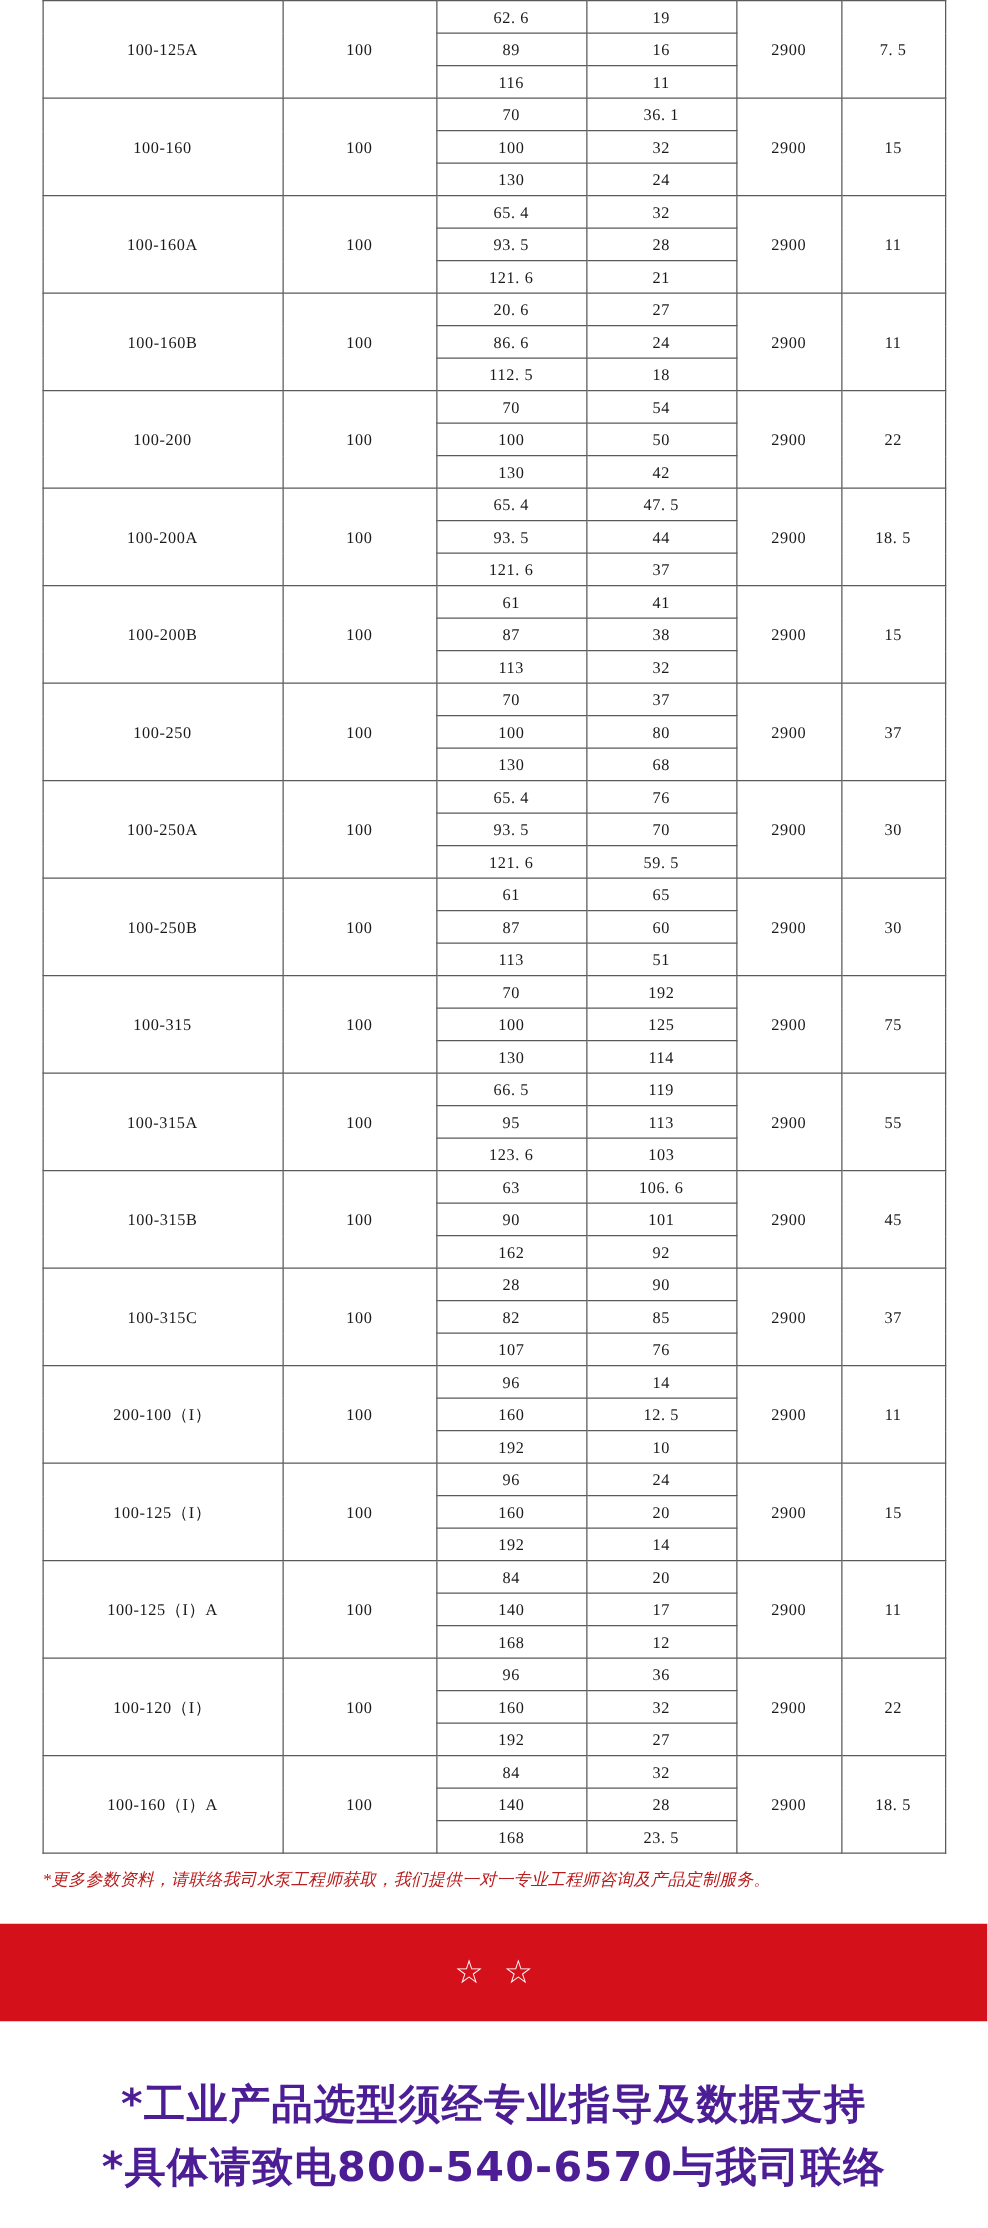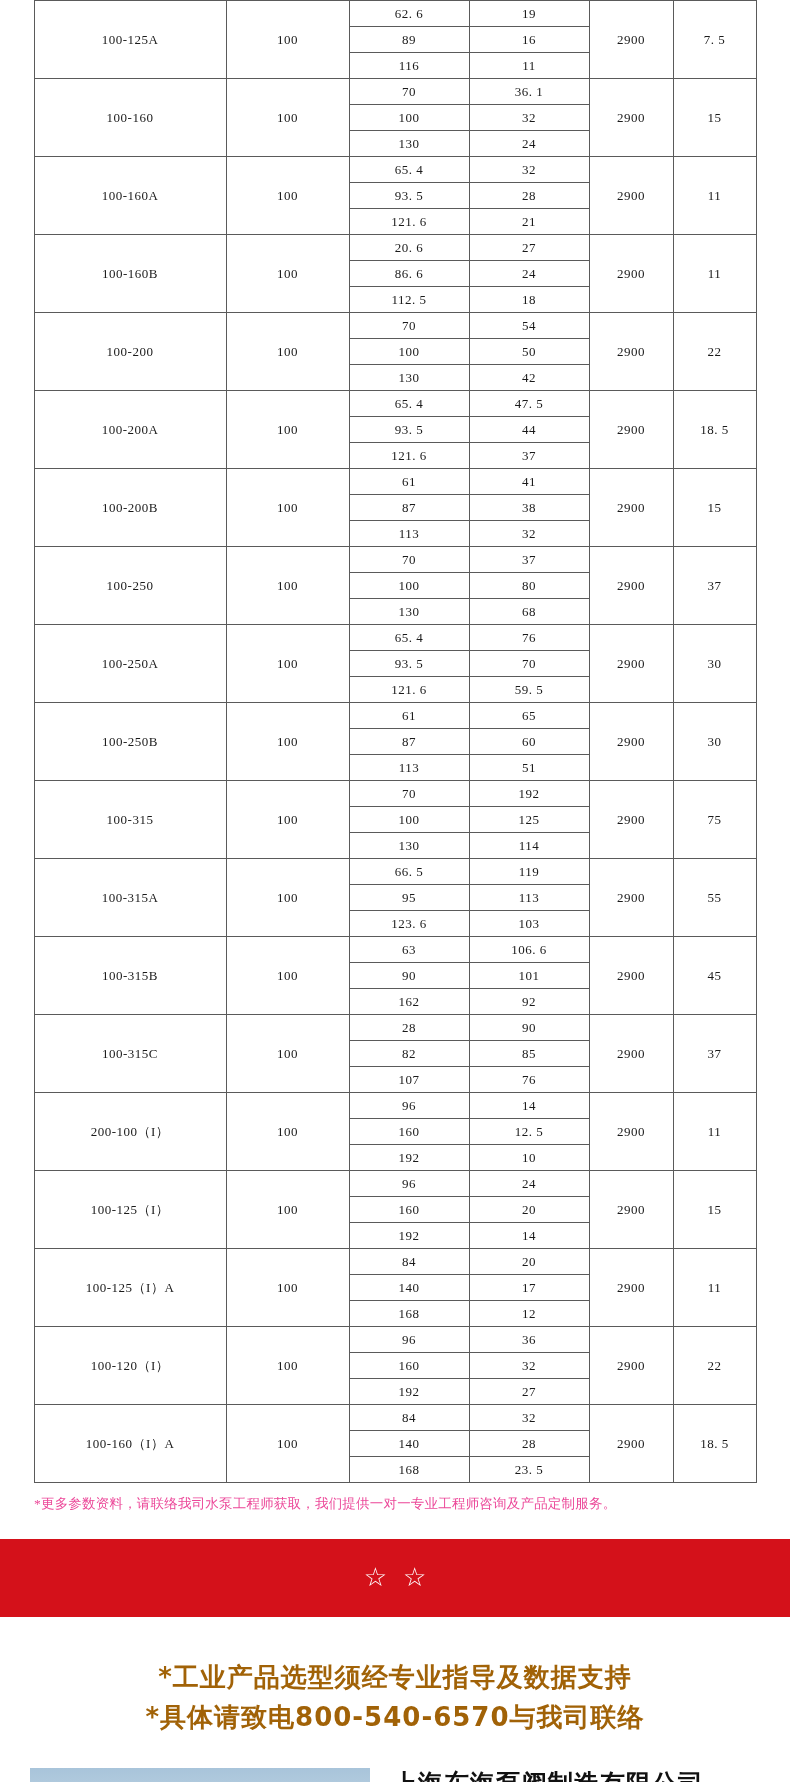--- a/index.html
+++ b/index.html
@@ -36,23 +36,24 @@
   .col3{width:120px;}
   .col4{width:120px;}
   .col5{width:84px;}
   .col6{width:83px;}
 
   
   .note{
     width:722px;
     margin:12px auto 0 auto;
     font-size:13.5px;
-    color:#ec4899;
+    color:#b91c1c;
     font-family:"Liberation Serif", serif;
     letter-spacing:0.2px;
+    font-style:italic;
   }
 
   
   .banner{
     margin-top:26px;
     height:78px;
     background:#d4111a;
     display:flex;
     align-items:center;
     justify-content:center;
@@ -68,23 +69,23 @@
     letter-spacing:4px;
     font-family:"DejaVu Sans", sans-serif;
   }
 
   
   .headlines{
     text-align:center;
     padding:40px 0 30px 0;
   }
   .headlines div{
-    color:#a16207;
+    color:#4c1d95;
     font-weight:bold;
-    font-size:26px;
+    font-size:33px;
     letter-spacing:1px;
     line-height:1.55;
     font-family:"DejaVu Sans", sans-serif;
   }
 
   
   .footer{
     display:flex;
     padding:0 30px 26px 30px;
     gap:22px;

